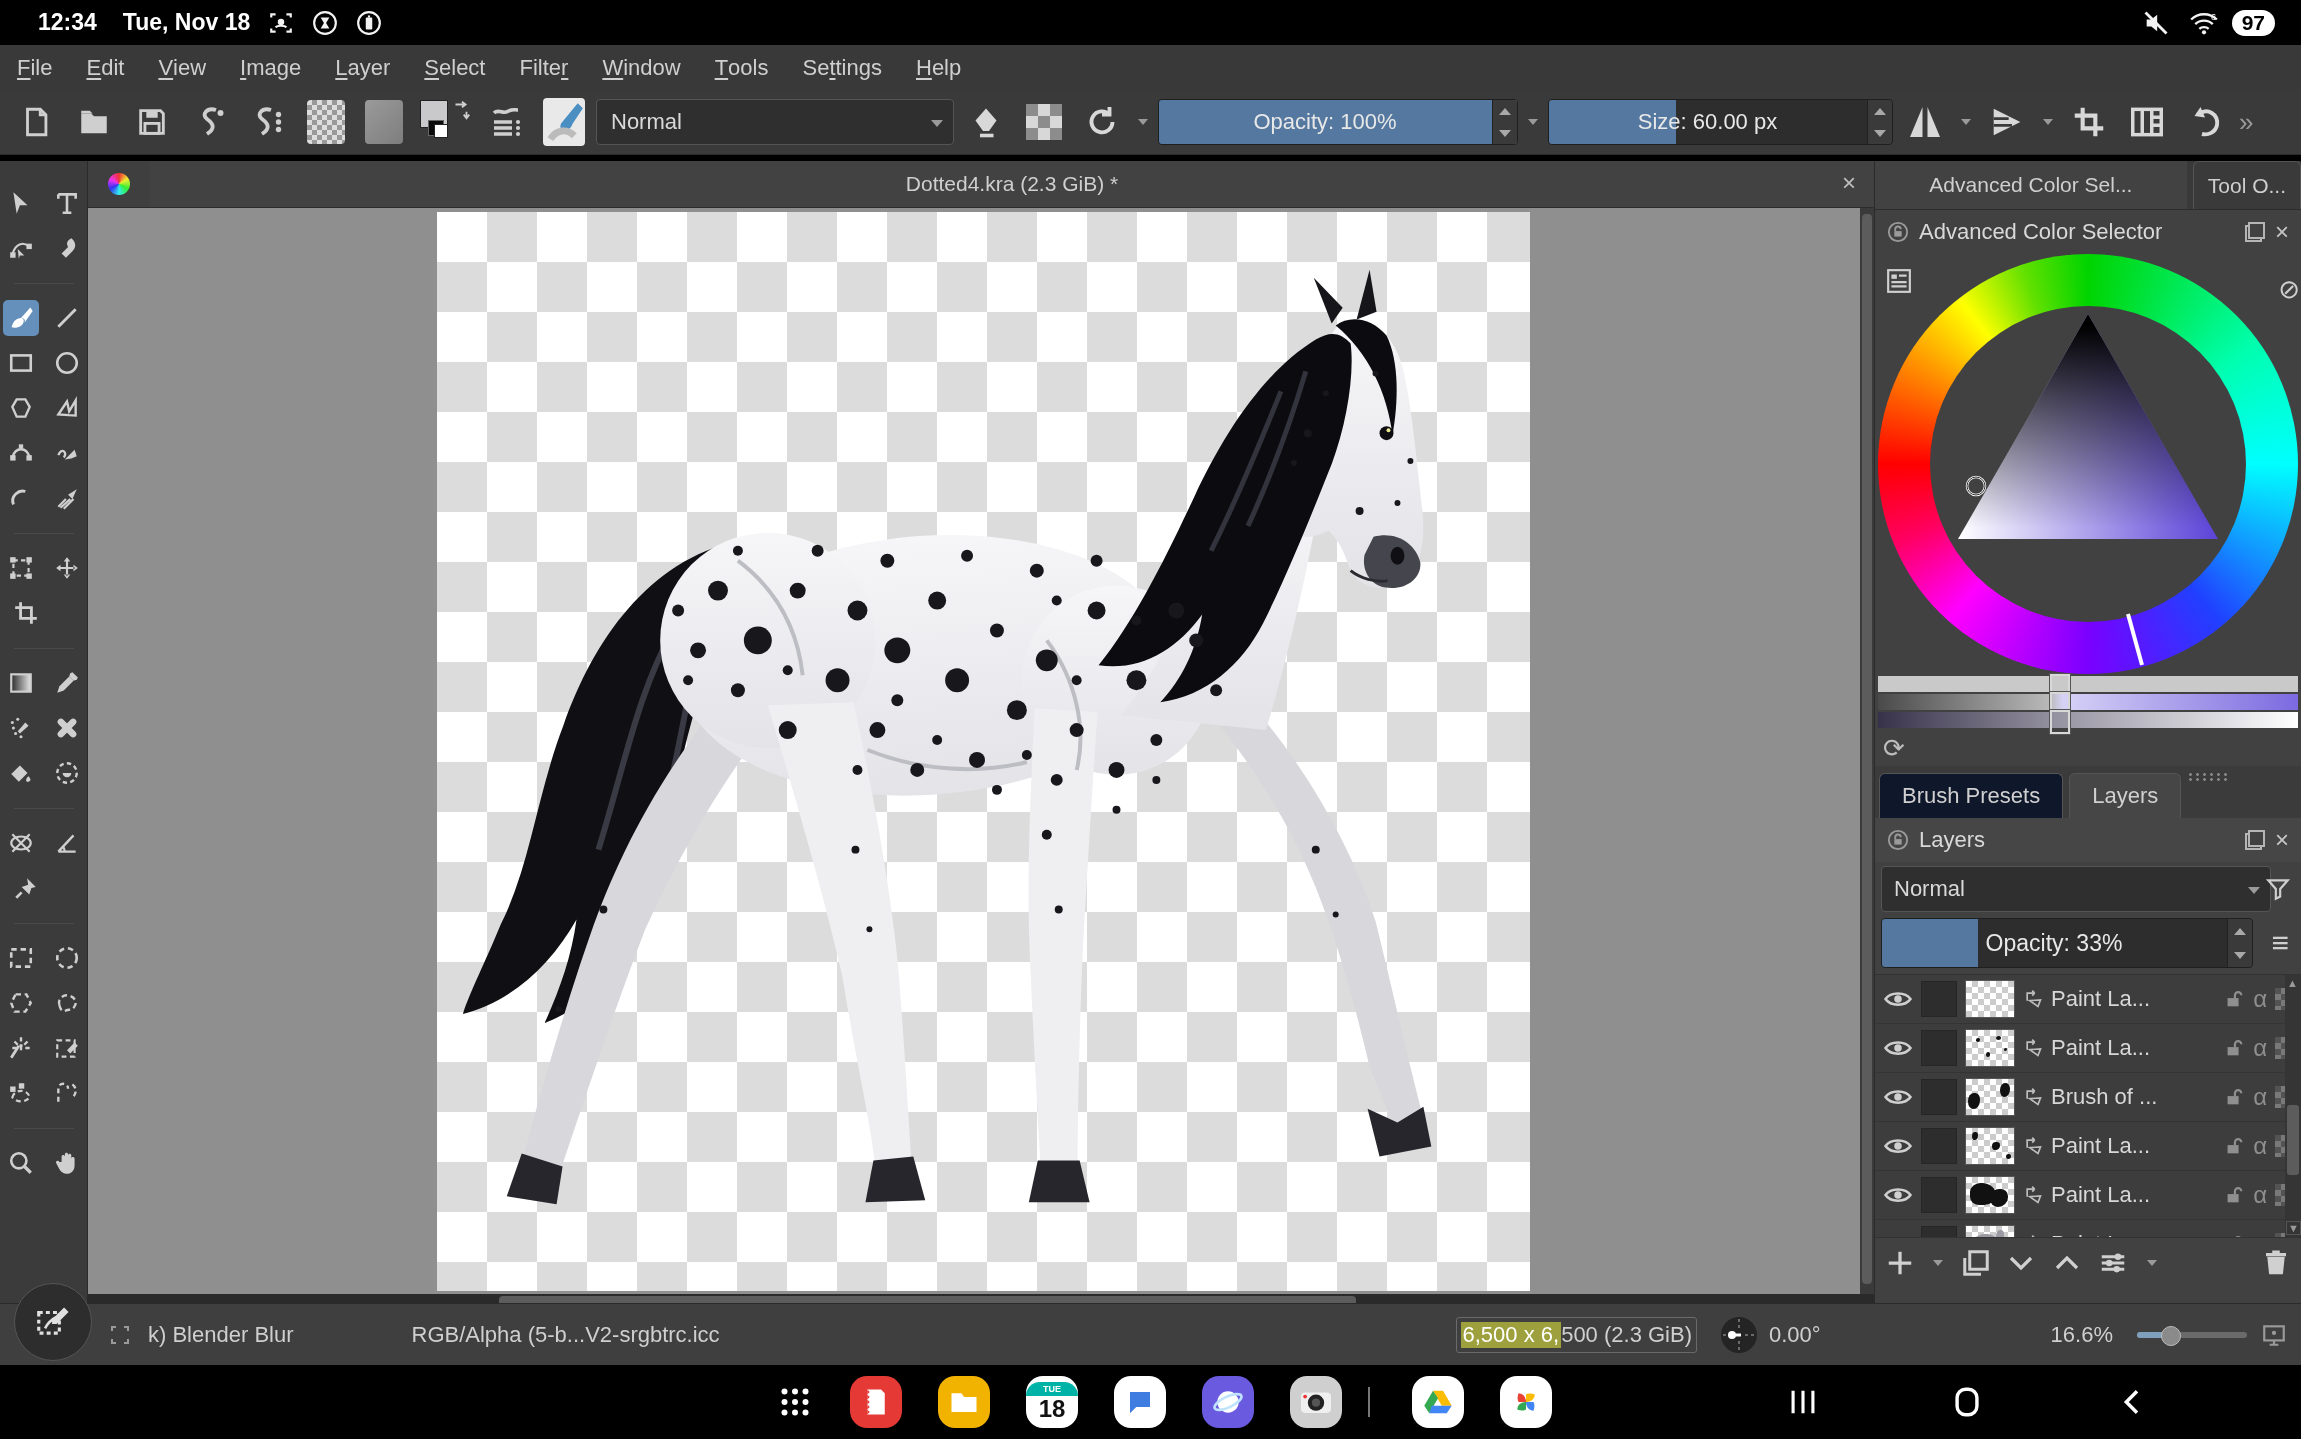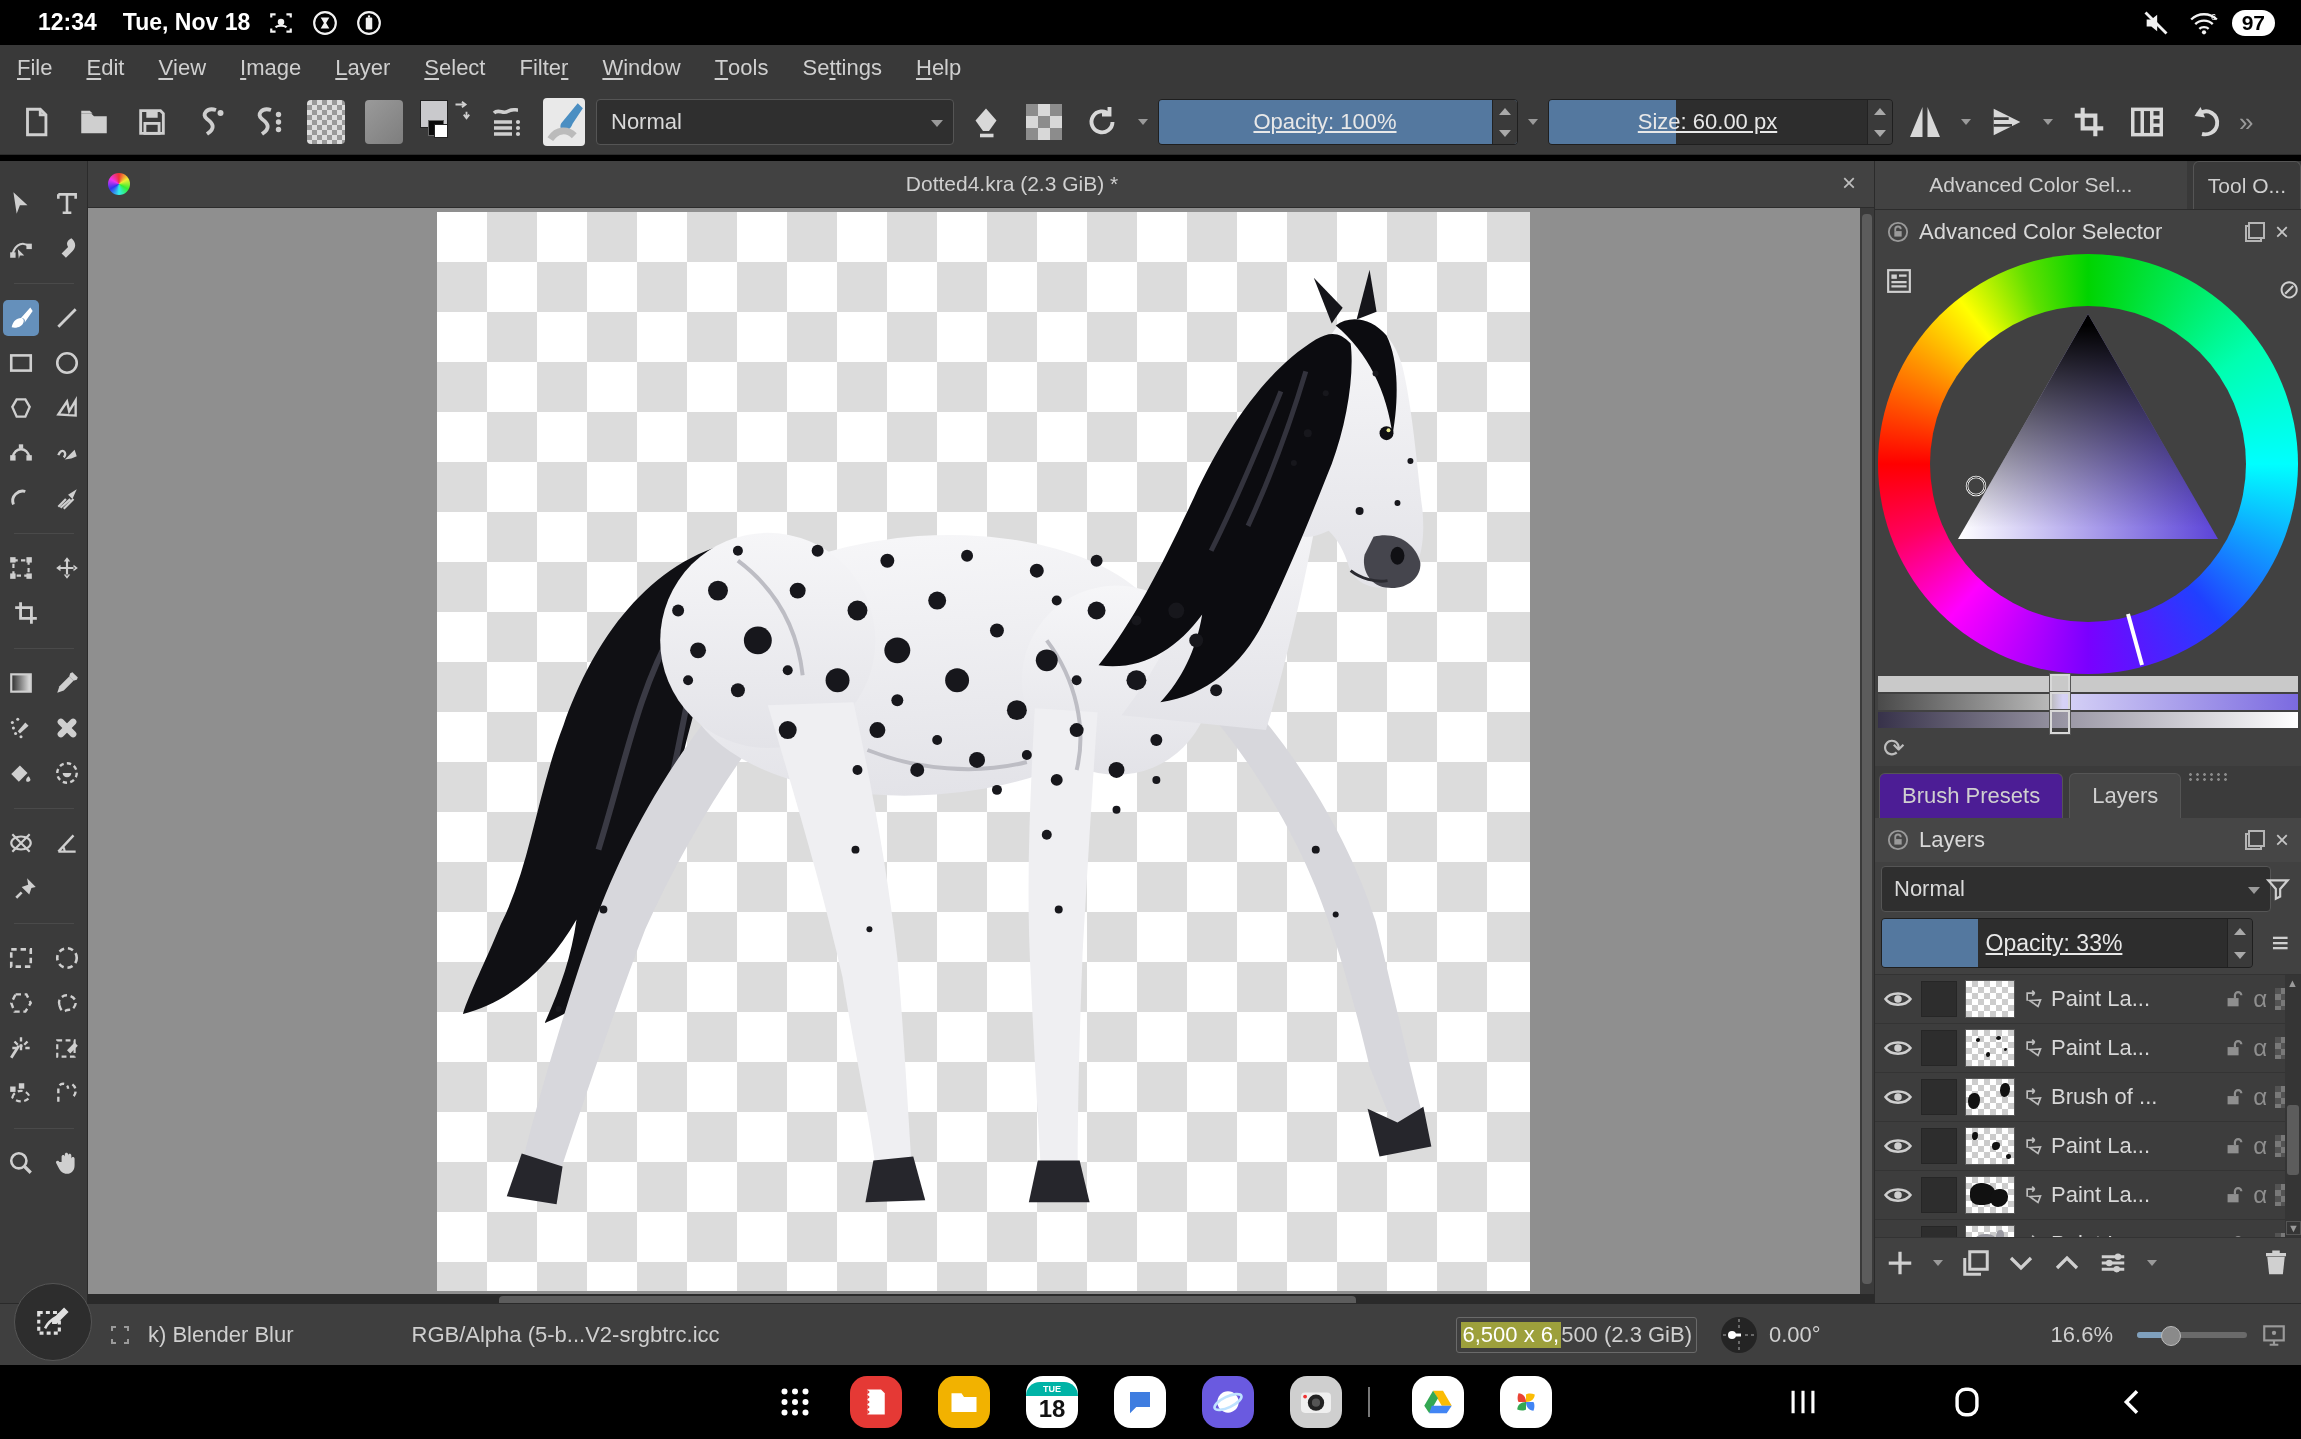--- a/index.html
+++ b/index.html
@@ -24,21 +24,21 @@
 
   
   .toolbar{position:absolute;left:0;top:90px;width:2301px;height:65px;background:#3a3a3a;border-bottom:1px solid #2b2b2b;
     display:flex;align-items:center;gap:6px;padding-left:10px;box-sizing:border-box;}
   .tbtn{width:52px;height:52px;display:flex;align-items:center;justify-content:center;border-radius:4px;flex:none;}
   .combo{height:46px;background:#2f2f2f;border:1px solid #555;border-radius:4px;display:flex;align-items:center;
     font-size:22px;color:#d9d9d9;position:relative;box-sizing:border-box;}
   .combo .arrow{position:absolute;right:10px;top:20px;width:0;height:0;border-left:6px solid transparent;border-right:6px solid transparent;border-top:7px solid #9a9a9a;}
   .slider{height:46px;border:1px solid #1f1f1f;border-radius:4px;background:#2d2d2d;position:relative;overflow:hidden;flex:none;box-sizing:border-box;}
   .slider .fill{position:absolute;left:0;top:0;bottom:0;background:#54789f;}
-  .slider .lab{position:absolute;left:0;right:26px;top:0;bottom:0;display:flex;align-items:center;justify-content:center;font-size:22px;color:#e8e8e8;text-decoration:underline;}
+  .slider .lab{position:absolute;left:0;right:26px;top:0;bottom:0;display:flex;align-items:center;justify-content:center;font-size:22px;color:#e8e8e8;}
   .spin{position:absolute;right:0;top:0;bottom:0;width:24px;background:#3a3a3a;border-left:1px solid #222;display:flex;flex-direction:column;}
   .spin div{flex:1;display:flex;align-items:center;justify-content:center;}
   .tri-up{width:0;height:0;border-left:6px solid transparent;border-right:6px solid transparent;border-bottom:7px solid #a9a9a9;}
   .tri-dn{width:0;height:0;border-left:6px solid transparent;border-right:6px solid transparent;border-top:7px solid #a9a9a9;}
   .mini-arrow{width:0;height:0;border-left:5px solid transparent;border-right:5px solid transparent;border-top:6px solid #9a9a9a;margin:0 4px;flex:none;}
 
   
   .workspace{position:absolute;left:0;top:161px;width:2301px;height:1148px;display:flex;}
   .toolbox{width:88px;background:#3b3b3b;border-right:1px solid #2b2b2b;display:flex;flex-direction:column;align-items:center;padding-top:24px;box-sizing:border-box;}
   .trow{display:flex;gap:10px;margin-bottom:9px;}
@@ -74,21 +74,21 @@
   .float-ic:after{content:"";position:absolute;right:0;top:0;width:13px;height:13px;border:2px solid #b5b5b5;background:#414141;}
   .x-ic{font-size:24px;color:#c5c5c5;}
 
   .wheel-wrap{position:relative;width:420px;height:420px;margin:0 auto;}
   .hue-ring{position:absolute;left:0;top:0;width:420px;height:420px;border-radius:50%;
     background:conic-gradient(from 0deg,#00d400,#00ffb0 55deg,#00ffff 90deg,#2040ff 140deg,#7a00ff 180deg,#ff00ff 222deg,#ff0060 248deg,#ff0000 270deg,#ff9000 300deg,#ffff00 322deg,#60e000 342deg,#00d400 360deg);}
   .hue-hole{position:absolute;left:52px;top:52px;width:316px;height:316px;border-radius:50%;background:#414141;}
   .shade-bar{position:relative;height:16px;margin:2px 3px;}
   .bar-handle{position:absolute;top:-2px;width:16px;height:20px;border:2px solid #d8d8d8;outline:1px solid #555;background:transparent;}
   .docker-tabs{height:52px;display:flex;align-items:flex-end;padding:0 4px;position:relative;background:#3b3b3b;}
-  .dtab{height:44px;display:flex;align-items:center;justify-content:center;font-size:22px;color:#d0d0d0;border:1px solid #555;border-bottom:none;border-radius:6px 6px 0 0;background:#4c1d95;padding:0 22px;margin-right:6px;}
+  .dtab{height:44px;display:flex;align-items:center;justify-content:center;font-size:22px;color:#d0d0d0;border:1px solid #555;border-bottom:none;border-radius:6px 6px 0 0;background:#0f172a;padding:0 22px;margin-right:6px;}
   .dtab.active{background:#464646;}
   .drag-dots{position:absolute;right:70px;top:6px;width:44px;height:9px;
     background-image:radial-gradient(#8a8a8a 1.6px,transparent 1.8px);background-size:7px 5px;}
 
   .lay-combo{margin:4px 6px;width:390px;}
   .funnel{position:absolute;right:8px;top:0;width:30px;height:46px;display:flex;align-items:center;justify-content:center;}
   .lay-op-row{position:relative;margin:6px 6px 4px 6px;height:52px;}
   .hamb{position:absolute;right:6px;top:12px;font-size:30px;color:#cfcfcf;line-height:26px;}
 
   .layer-list{position:relative;height:262px;overflow:hidden;border-top:1px solid #333;background:#3d3d3d;}

